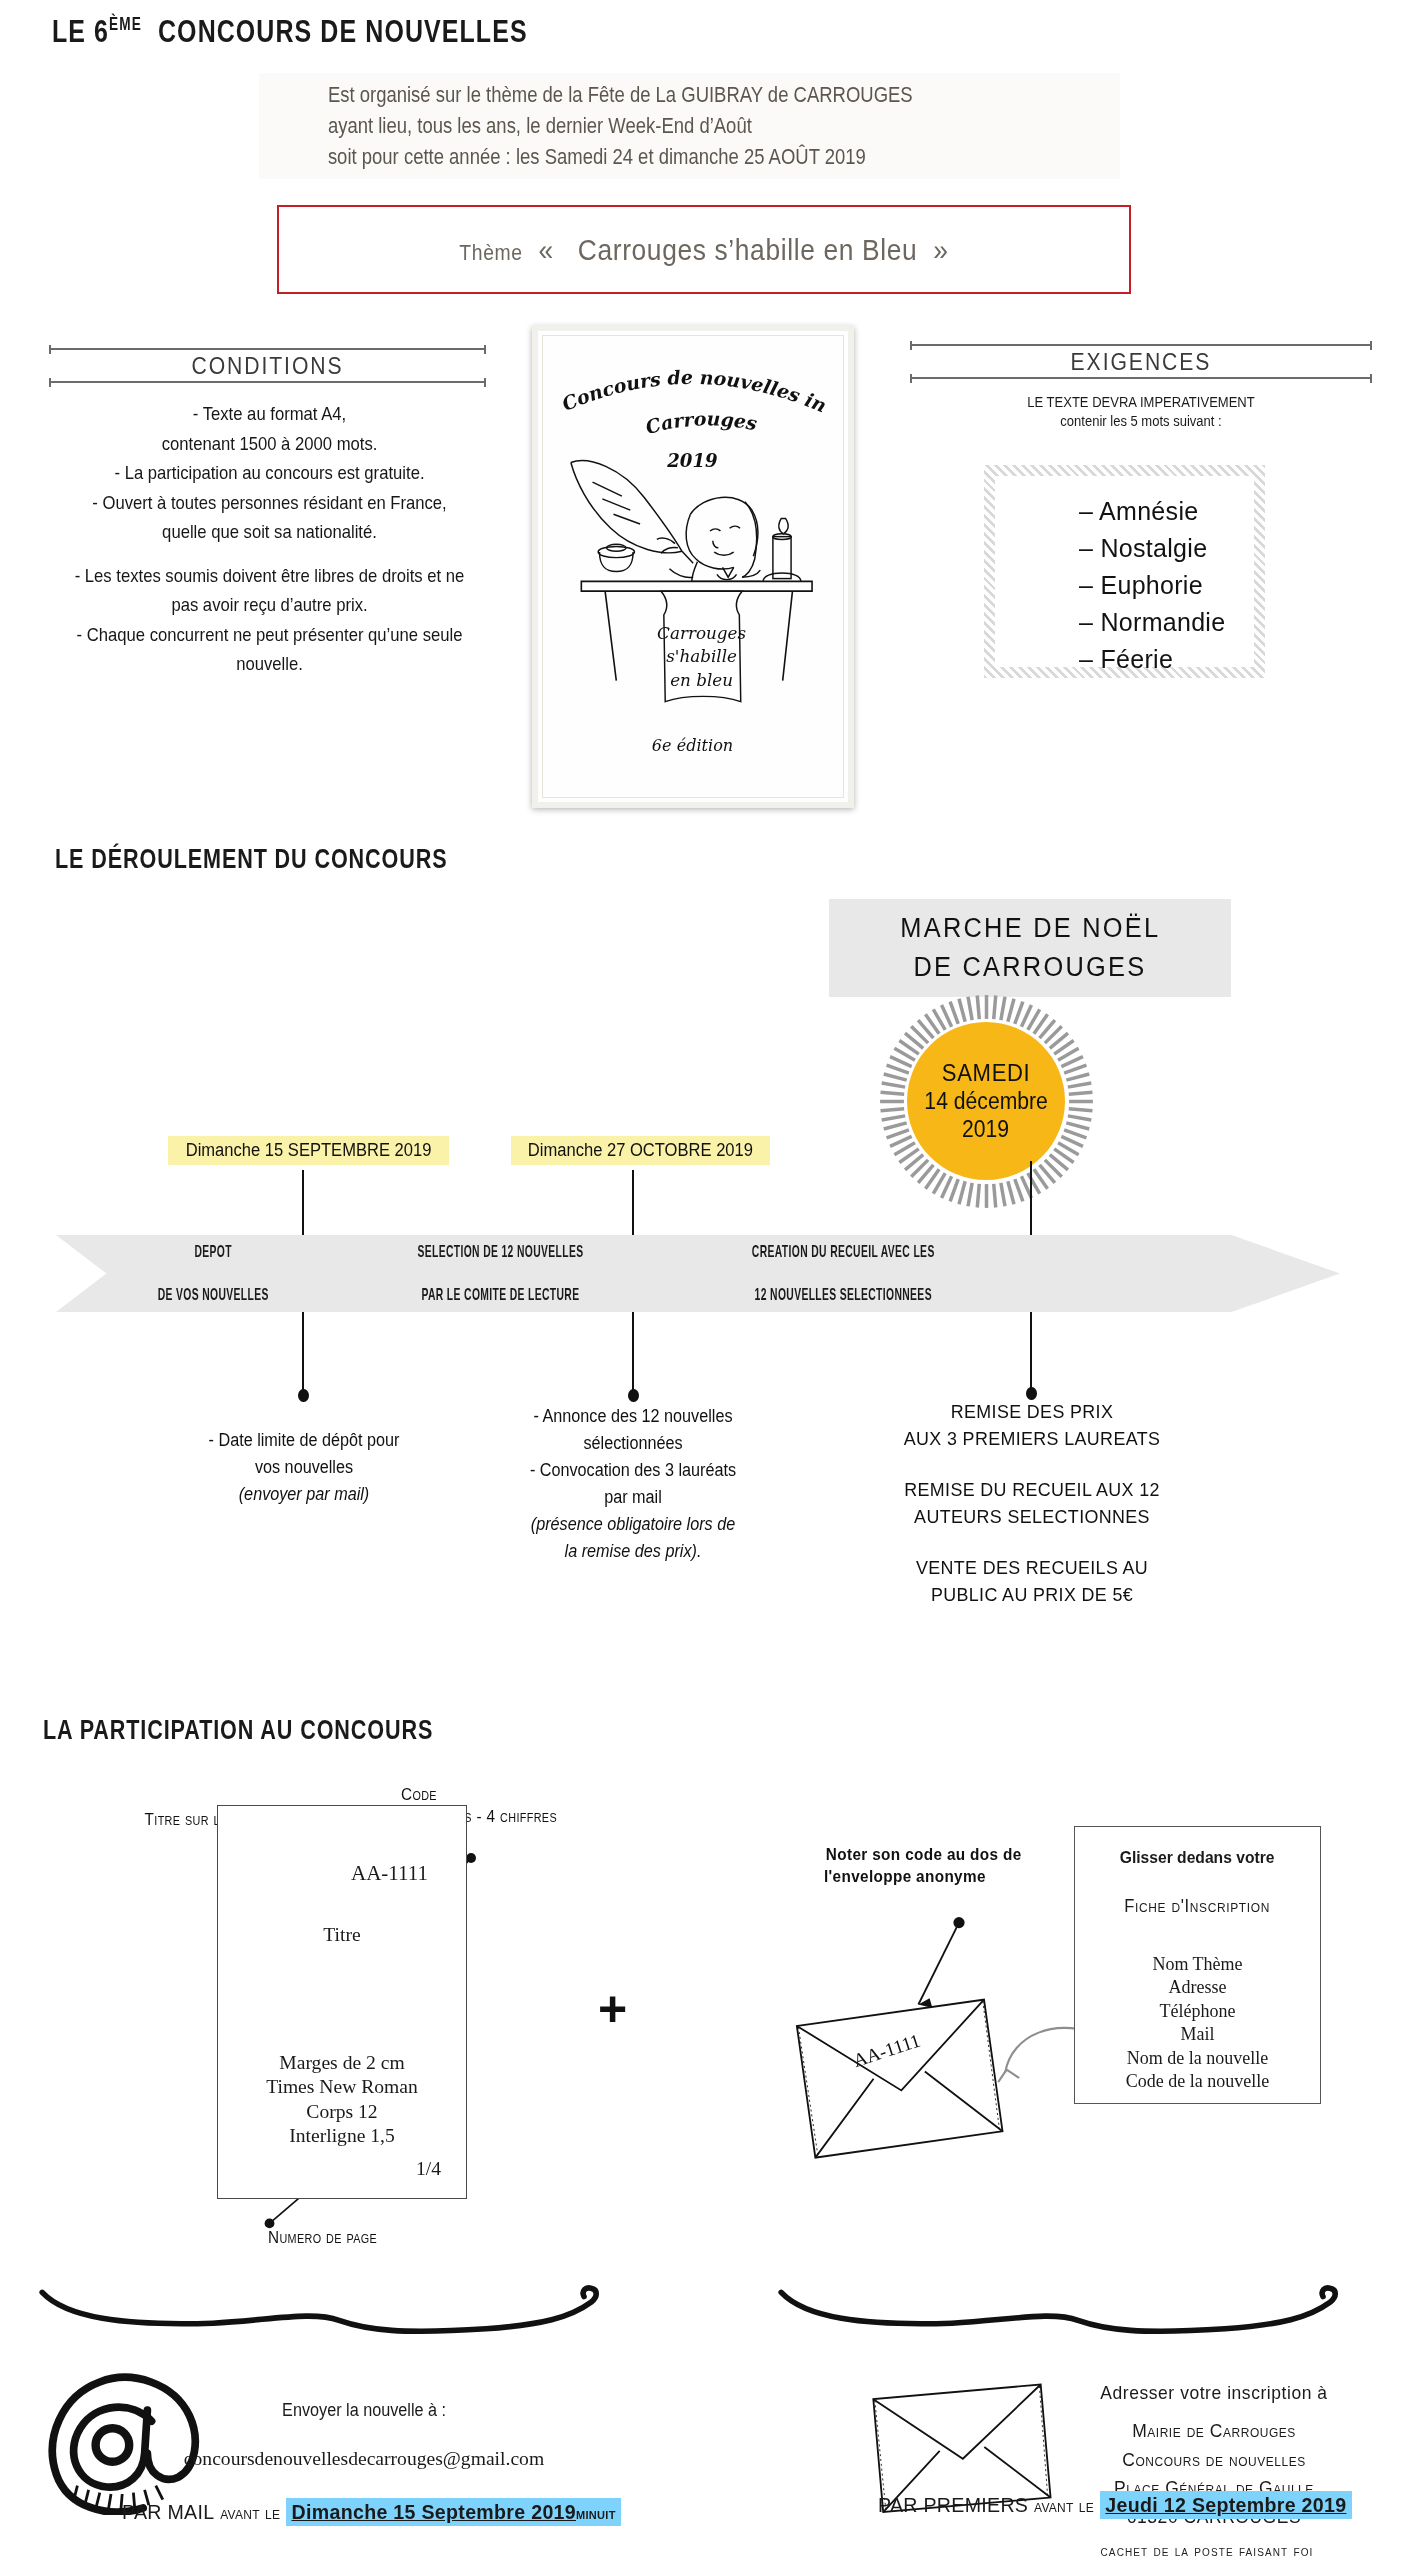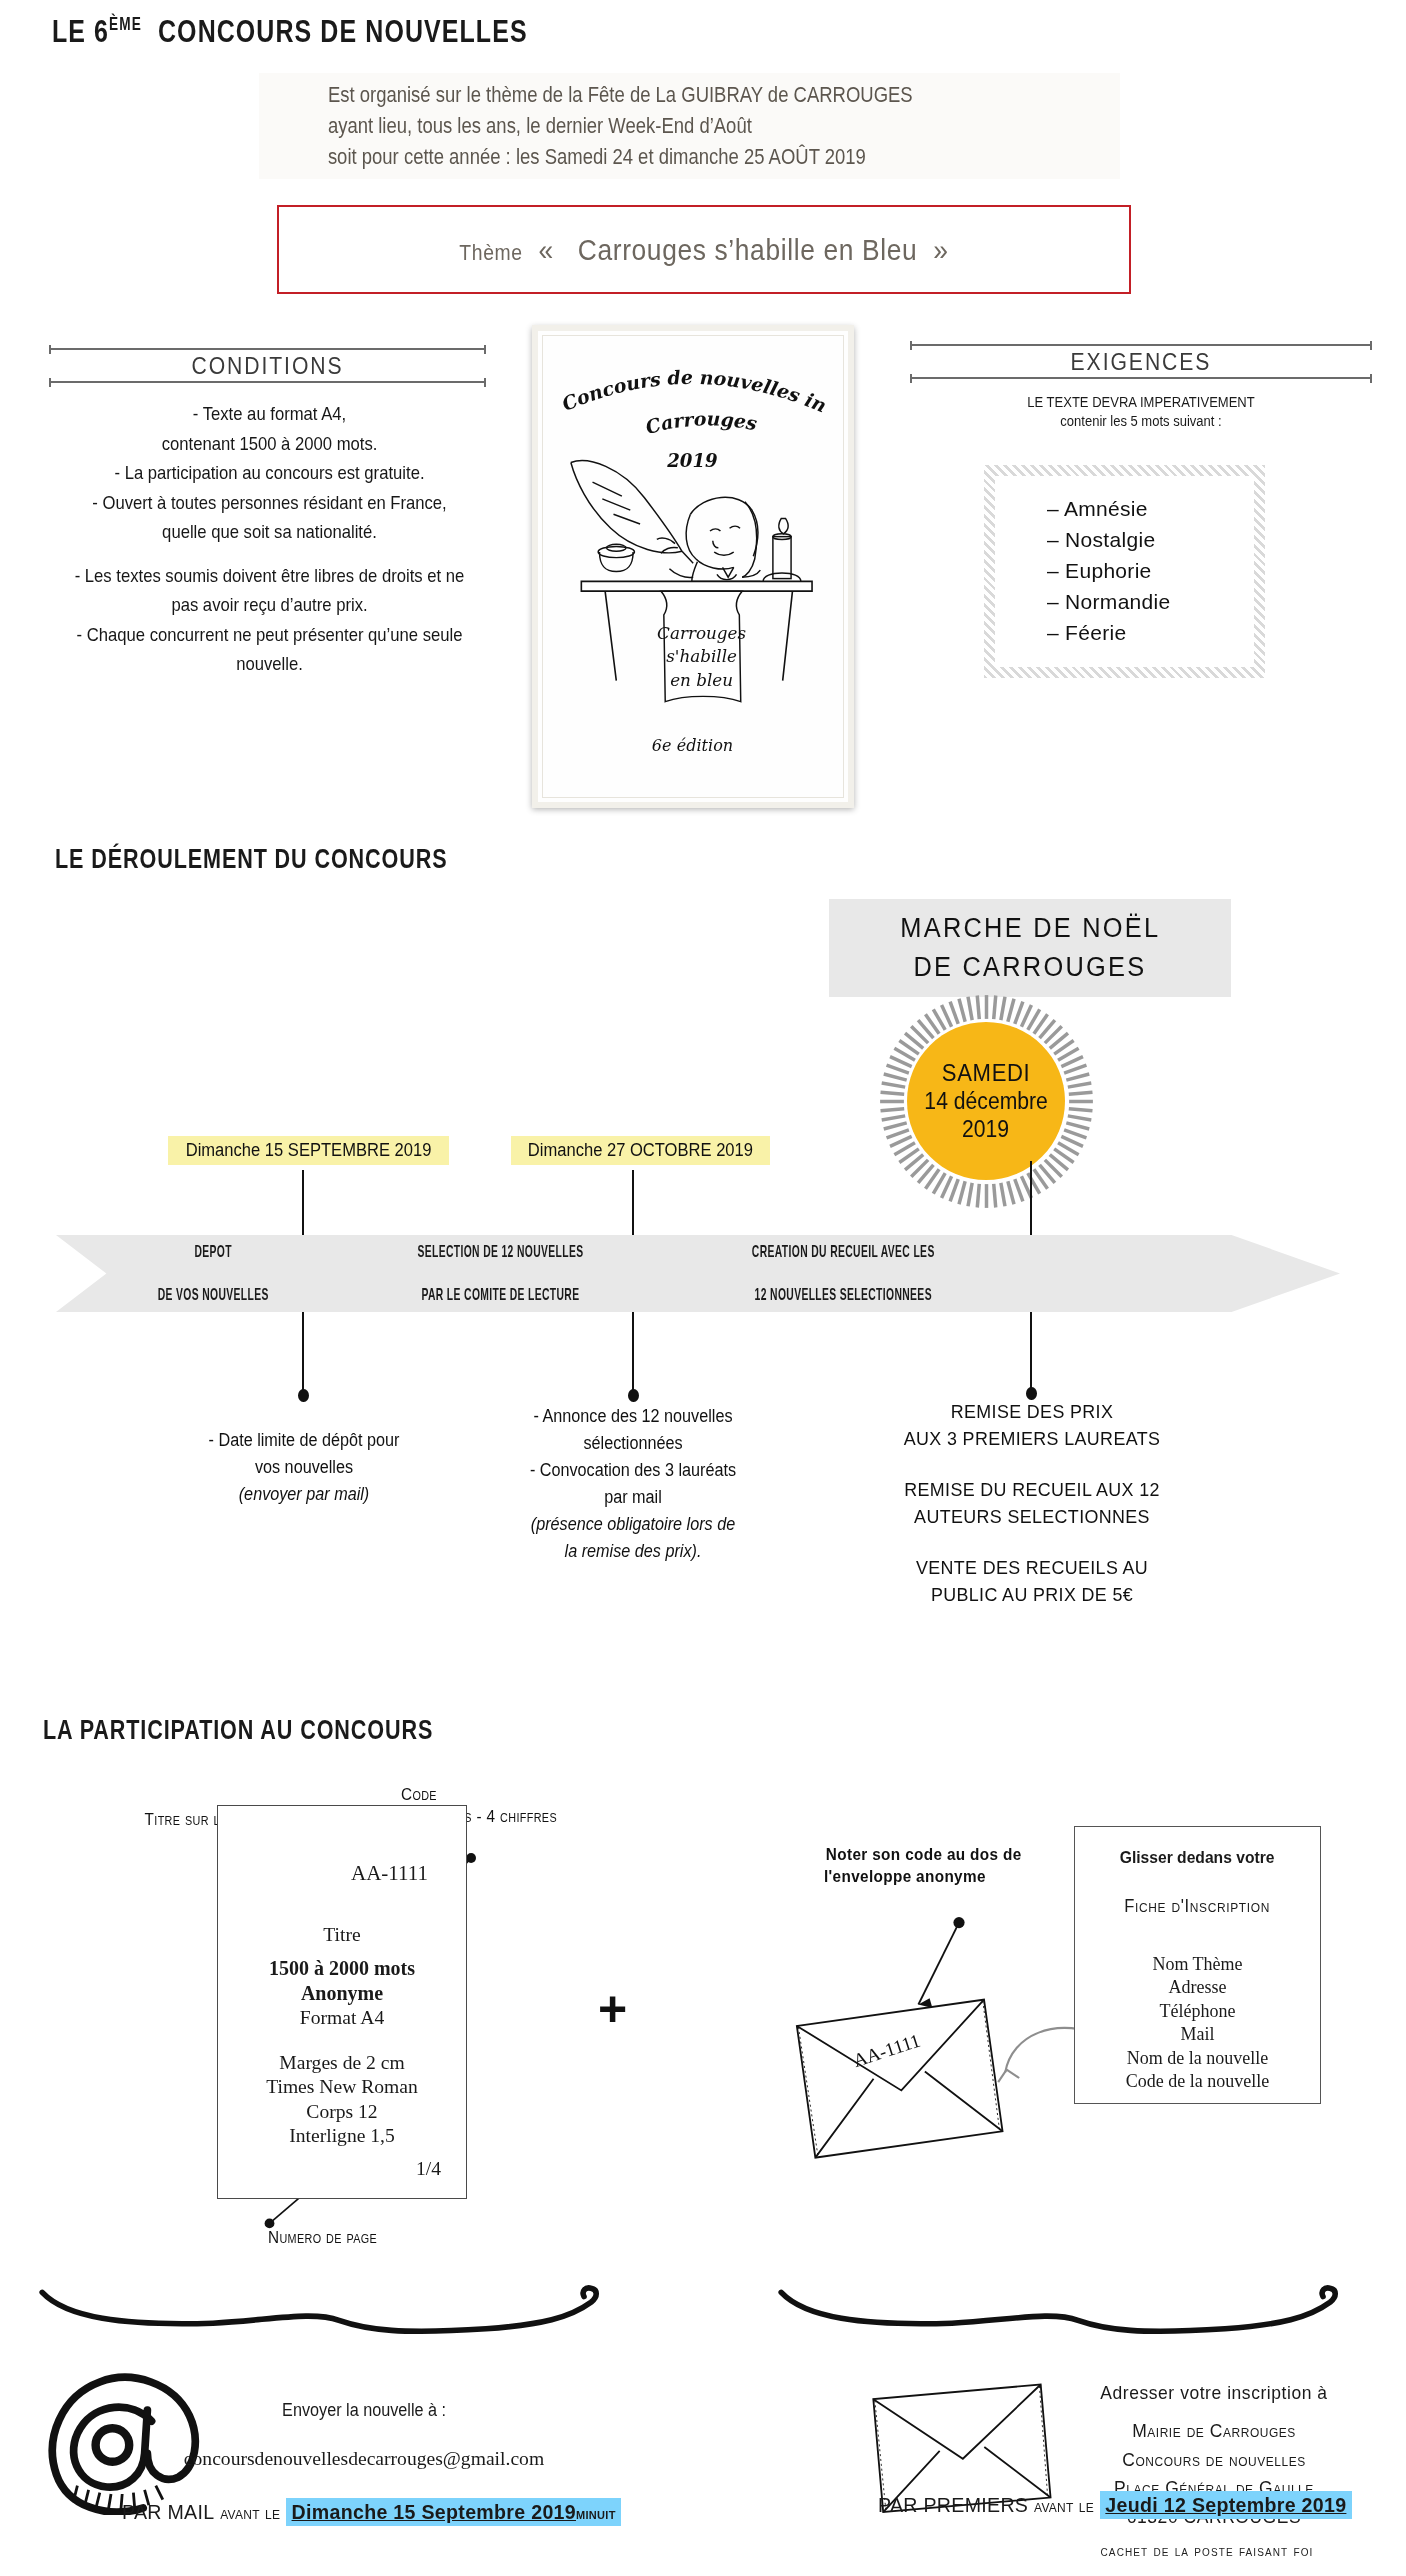--- a/index.html
+++ b/index.html
@@ -44,21 +44,21 @@
   
   #exigences-intro{left:910px;top:393px;width:462px;text-align:center;font-size:14px;line-height:1.34;}
   #exigences-intro div{transform:scaleX(.93);}
   #mots-box{left:984px;top:465px;width:259px;height:157px;padding:17px 0 17px 0;
     border:11.2px solid transparent;
     background:
       linear-gradient(#fff,#fff) padding-box,
       repeating-linear-gradient(45deg,#d9d9d9 0 2.8px,#fff 2.8px 6.3px) border-box;
   }
   #mots-box ul{list-style:none;margin:0;padding:0 0 0 52px;}
-  #mots-box li{font-size:21px;line-height:1.48;color:#121212;letter-spacing:0.3px;}
+  #mots-box li{font-size:25px;line-height:1.48;color:#121212;letter-spacing:0.3px;margin-left:32px;}
 
   
   #poster{left:532px;top:325px;width:322px;height:483px;background:#fefefe;
     border:6.3px solid #f2f0ea;box-shadow:0 2.1px 6.3px rgba(0,0,0,.30);box-sizing:border-box;}
   #poster .frame-in{position:absolute;inset:4.2px;border:0.7px solid #e7e4dc;}
   #poster svg{position:absolute;left:0;top:0;}
 
   
   .big-head{font-size:27px;letter-spacing:1.1px;font-weight:700;
     font-family:"Liberation Sans Narrow","Liberation Sans",sans-serif;
@@ -458,25 +458,20 @@
   <polygon points="440,118 454,112 452,126" fill="#111"></polygon>
 
   <circle cx="205" cy="582" r="7" fill="#111"></circle>
   <line x1="205" y1="582" x2="268" y2="528" stroke="#111" stroke-width="2.4"></line>
   <polygon points="268,528 254,532 258,546" fill="#111"></polygon>
 </svg>
 
 <div class="abs" id="doc-page">
   <div class="code">AA-1111</div>
   <div class="titre">Titre</div>
-  <div class="specs">
-    <b>1500 à 2000 mots</b><br>
-    <b>Anonyme</b><br>
-    <span>Format A4</span>
-  </div>
   <div class="specs2">
     <span>Marges de 2 cm</span><br>
     <span>Times New Roman</span><br>
     <span>Corps 12</span><br>
     <span>Interligne 1,5</span>
   </div>
   <div class="pgnum">1/4</div>
 </div>
 
 <div class="abs hand-label sc" style="left:262px;top:2227px;">

